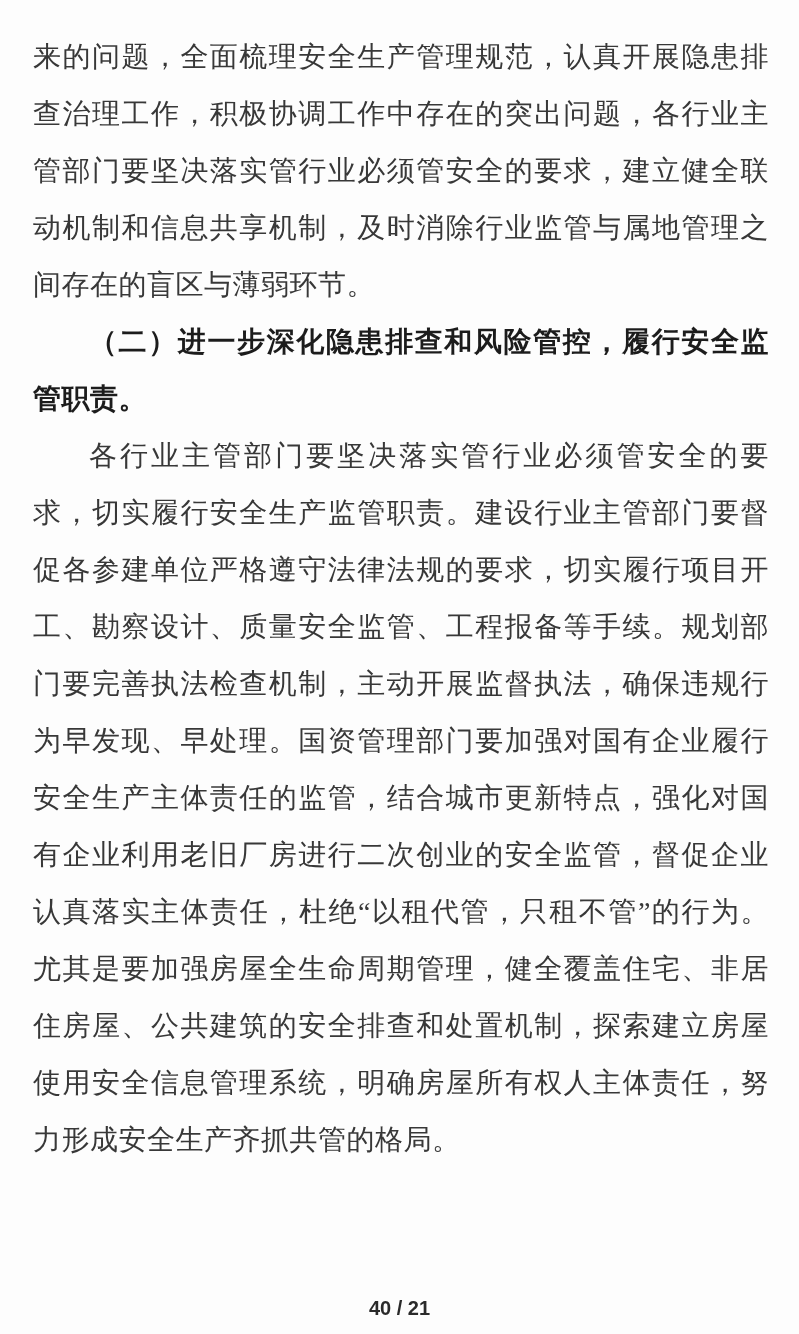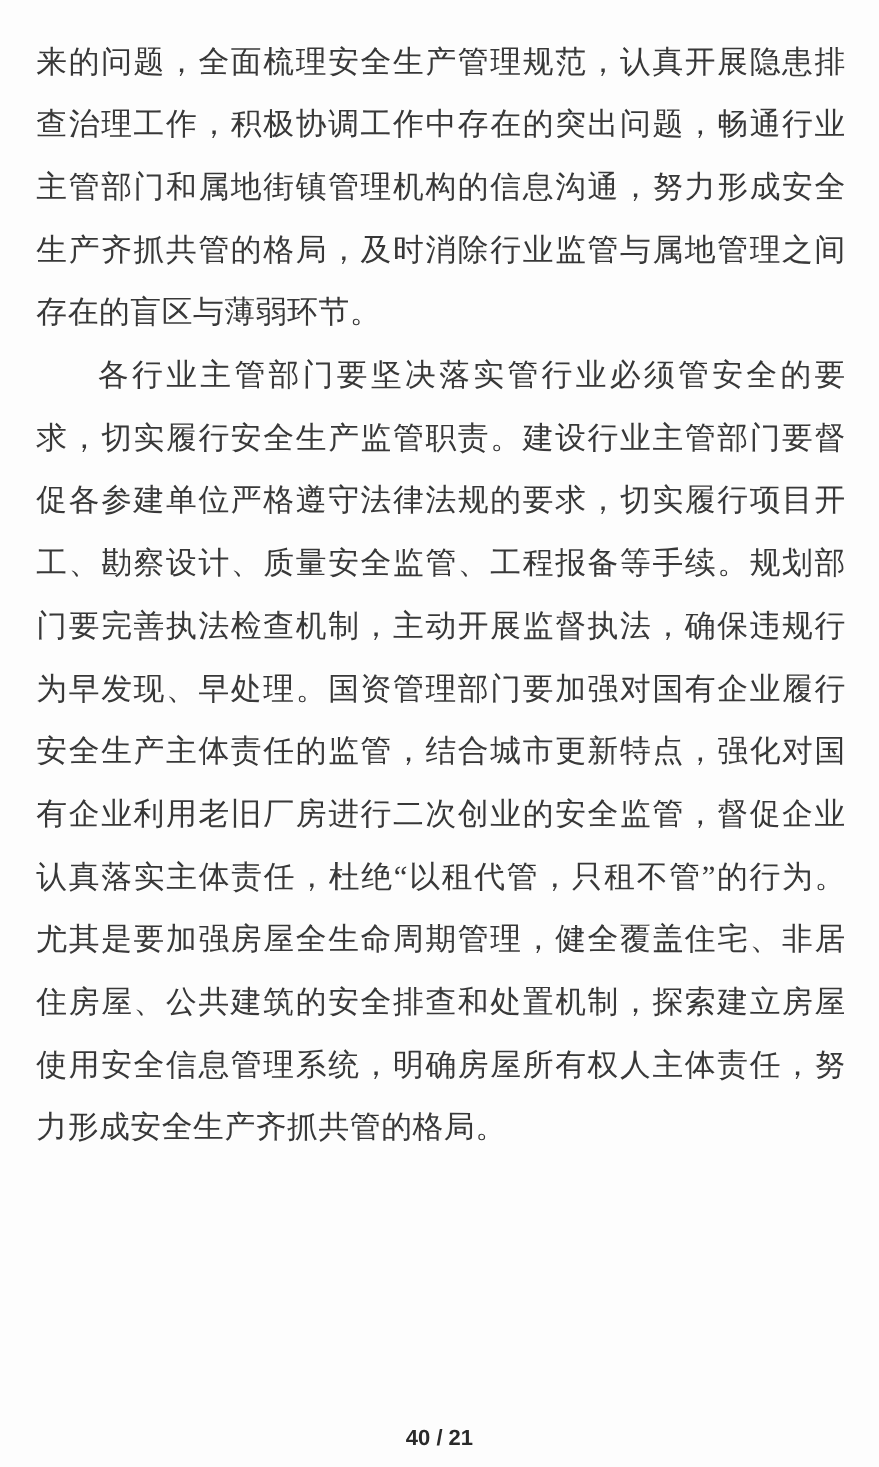--- a/index.html
+++ b/index.html
@@ -51,17 +51,18 @@
     font-size: 20px;
     font-weight: 700;
     color: #2a2a2a;
   }
 </style>
 </head>
 <body>
 
 <div class="page">
   <div class="content">
-    <p class="body">来的问题，全面梳理安全生产管理规范，认真开展隐患排查治理工作，积极协调工作中存在的突出问题，畅通行业主管部门和属地街镇管理机构的信息沟通，努力形成安全生产齐抓共管的格局，及时消除行业监管与属地管理之间存在的盲区与薄弱环节。</p>
+    <p class="body">来的问题，全面梳理安全生产管理规范，认真开展隐患排查治理工作，积极协调工作中存在的突出问题，各行业主管部门要坚决落实管行业必须管安全的要求，建立健全联动机制和信息共享机制，及时消除行业监管与属地管理之间存在的盲区与薄弱环节。</p>
+    <p class="heading">（二）进一步深化隐患排查和风险管控，履行安全监管职责。</p>
     <p class="body indent">各行业主管部门要坚决落实管行业必须管安全的要求，切实履行安全生产监管职责。建设行业主管部门要督促各参建单位严格遵守法律法规的要求，切实履行项目开工、勘察设计、质量安全监管、工程报备等手续。规划部门要完善执法检查机制，主动开展监督执法，确保违规行为早发现、早处理。国资管理部门要加强对国有企业履行安全生产主体责任的监管，结合城市更新特点，强化对国有企业利用老旧厂房进行二次创业的安全监管，督促企业认真落实主体责任，杜绝“以租代管，只租不管”的行为。尤其是要加强房屋全生命周期管理，健全覆盖住宅、非居住房屋、公共建筑的安全排查和处置机制，探索建立房屋使用安全信息管理系统，明确房屋所有权人主体责任，努力形成安全生产齐抓共管的格局。</p>
   </div>
   <div class="footer">40 / 21</div>
 </div>
 
 </body></html>

